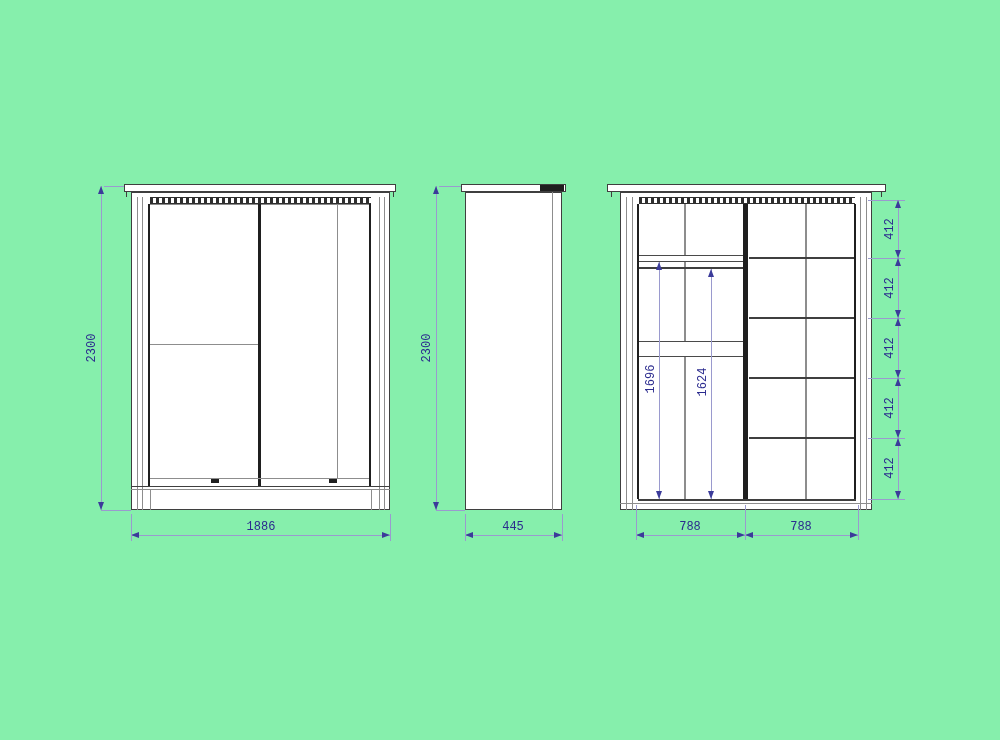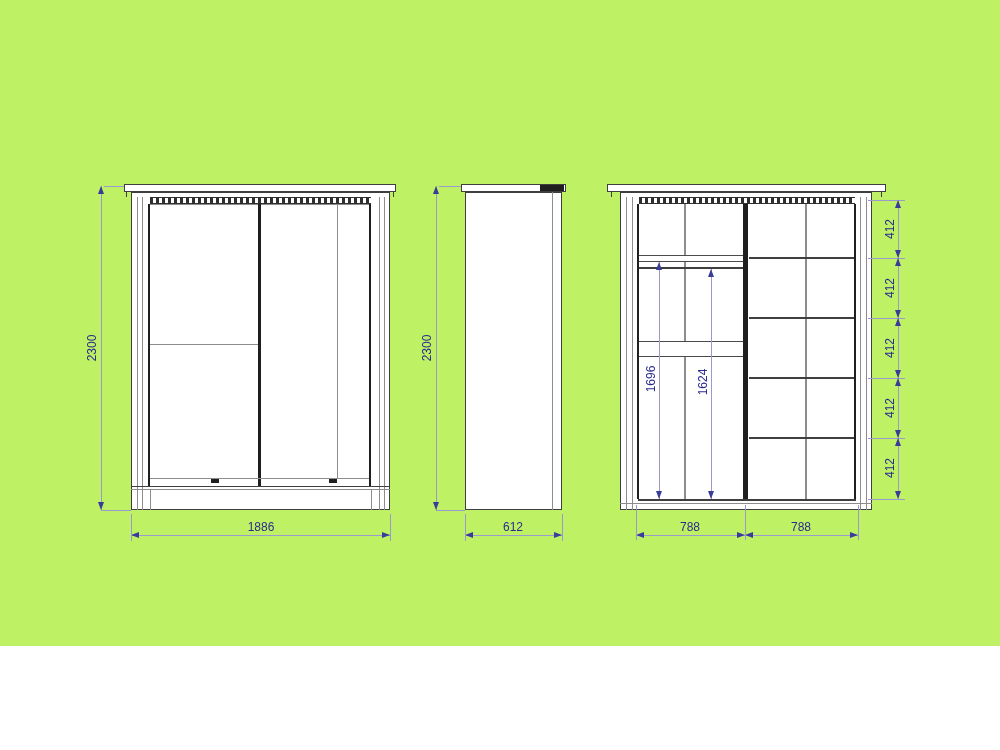--- a/index.html
+++ b/index.html
@@ -1,17 +1,17 @@
 <!DOCTYPE html>
 <html><head>
 <meta charset="utf-8">
 <style>
   html,body{margin:0;padding:0;background:#ffffff;}
-  #canvas{position:relative;width:1000px;height:646px;background:#bef264;overflow:hidden;
-          font-family:Liberation Sans, sans-serif;}
+  #canvas{position:relative;width:1000px;height:740px;background:#86efac;overflow:hidden;
+          font-family:Liberation Mono, monospace;}
   #canvas *{box-sizing:border-box;}
   .l  {position:absolute;background:#3f3f3f;z-index:1;}   
   .ll {position:absolute;background:#8d8d8d;z-index:1;}   
   .lk {position:absolute;background:#1f1f1f;z-index:1;}   
   .rect{position:absolute;border:1px solid #3f3f3f;background:#fff;z-index:0;}
   .band{position:absolute;background:#fff;border-top:1px solid #4a4a4a;border-bottom:1px solid #4a4a4a;z-index:2;}
   .dentil{position:absolute;height:7px;border-top:1px solid #2f2f2f;border-bottom:1px solid #2f2f2f;
           background:repeating-linear-gradient(90deg,#2f2f2f 0 3px,#ffffff 3px 6px);z-index:1;}
   .dl {position:absolute;background:#9a9ace;z-index:3;}   
   .arr{position:absolute;width:0;height:0;border-style:solid;z-index:3;}
@@ -82,21 +82,21 @@
     <div class="arr ad" style="left:436px;top:510px;"></div>
     <div class="dl" style="left:439px;top:186px;width:22px;height:1px;"></div>
     <div class="dl" style="left:436px;top:510px;width:29px;height:1px;"></div>
     <div class="dt dtv" style="left:427px;top:348px;">2300</div>
 
     <div class="dl" style="left:465px;top:535px;width:97px;height:1px;"></div>
     <div class="arr al" style="left:465px;top:535px;"></div>
     <div class="arr ar" style="left:562px;top:535px;"></div>
     <div class="dl" style="left:465px;top:514px;width:1px;height:27px;"></div>
     <div class="dl" style="left:562px;top:514px;width:1px;height:27px;"></div>
-    <div class="dt dth" style="left:513px;top:521px;">612</div>
+    <div class="dt dth" style="left:513px;top:521px;">445</div>
   </div>
 
   <div>
     <div class="rect" style="left:607px;top:184px;width:279px;height:8px;"></div>
     <div class="l" style="left:611px;top:192px;width:1px;height:5px;"></div>
     <div class="l" style="left:881px;top:192px;width:1px;height:5px;"></div>
     <div class="rect" style="left:620px;top:192px;width:252px;height:318px;"></div>
     <div class="ll" style="left:626px;top:197px;width:1px;height:313px;"></div>
     <div class="ll" style="left:632px;top:197px;width:1px;height:313px;"></div>
     <div class="ll" style="left:860px;top:197px;width:1px;height:313px;"></div>

